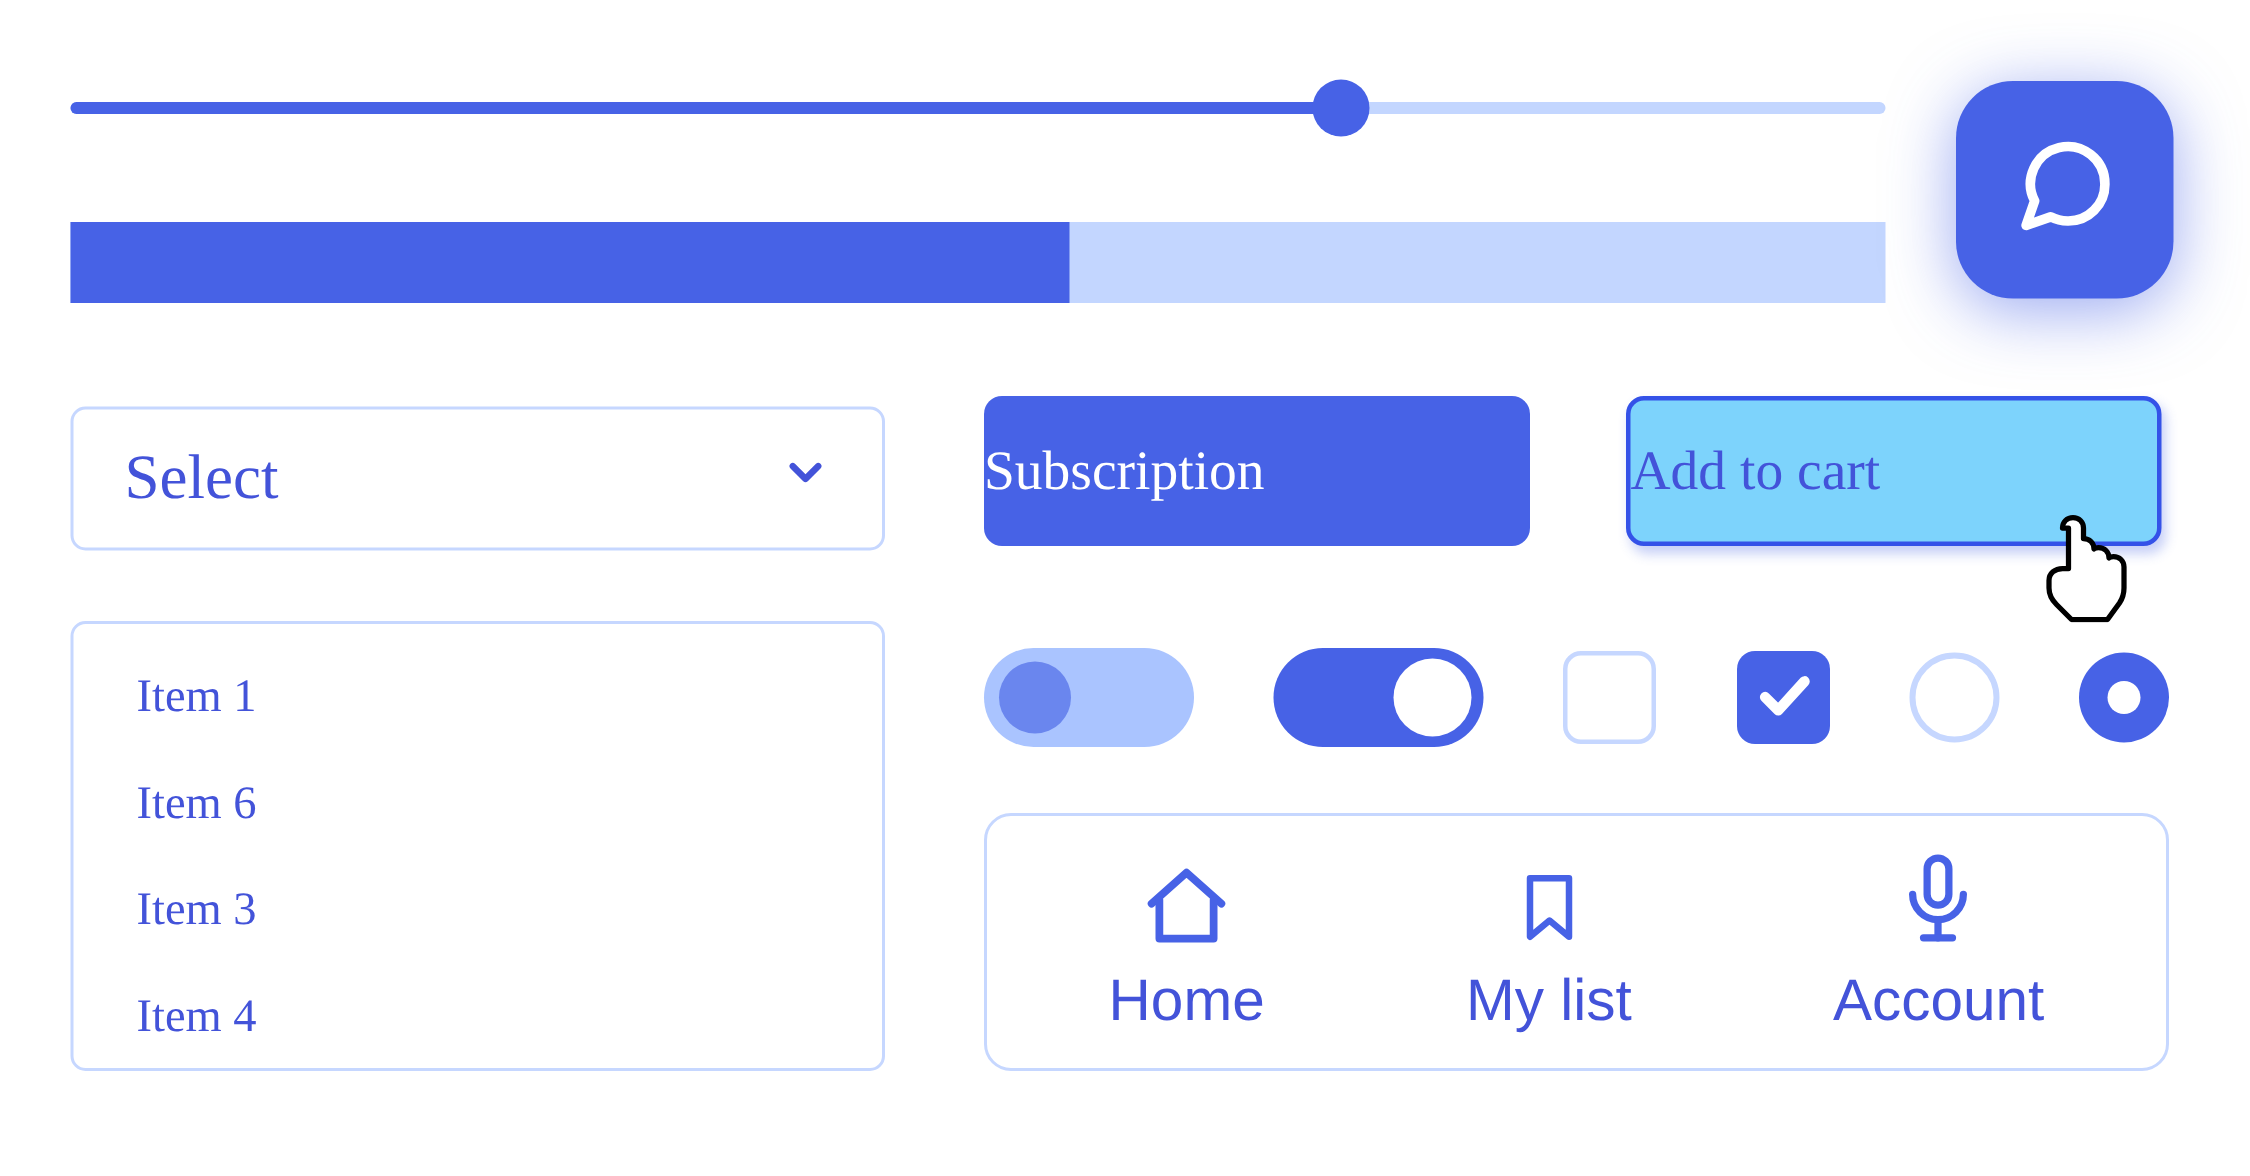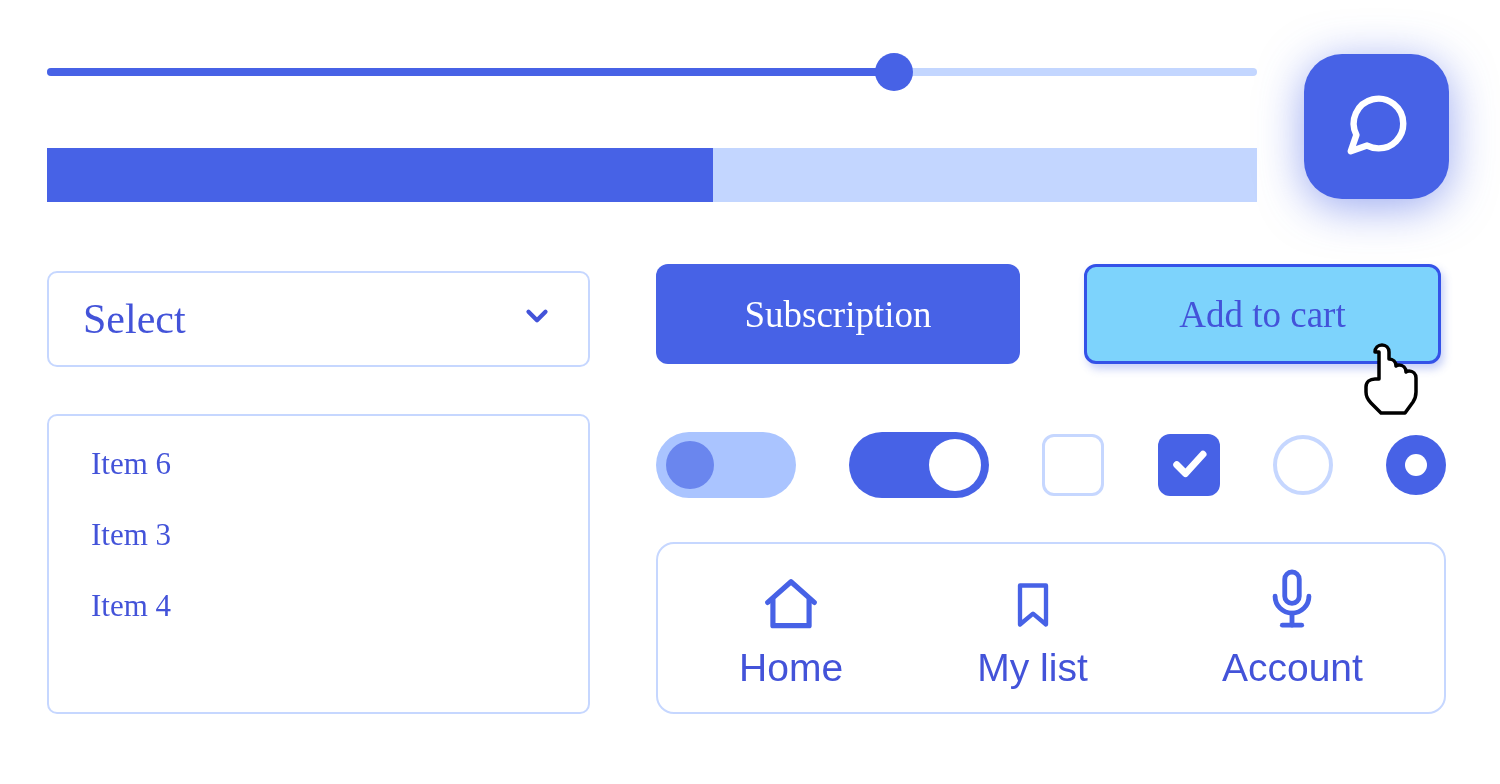--- a/index.html
+++ b/index.html
@@ -98,21 +98,21 @@
     display:flex; flex-direction:column;
     gap:35px;
     font-size:31px;
   }
 
   
   .btn{
     position:absolute;
     height:100px;
     border-radius:12px;
-    display:flex; align-items:center; justify-content:center;
+    display:flex; align-items:center; justify-content:flex-start;
     font-size:37px;
     font-family: var(--font);
   }
   .btn-primary{
     left:656px; top:264px; width:364px;
     background:var(--blue); color:#fff;
   }
   .btn-outline{
     left:1084px; top:264px; width:357px;
     background:#7dd3fc;
@@ -224,20 +224,21 @@
 <div class="select">
   <span>Select</span>
   <span>
     <svg width="34" height="34" viewBox="0 0 24 24" fill="none" stroke="#4353d9" stroke-width="3" stroke-linecap="round" stroke-linejoin="round">
       <polyline points="6 9 12 15 18 9"></polyline>
     </svg>
   </span>
 </div>
 
 <div class="list">
+  <div>Item 1</div>
   <div>Item 6</div>
   <div>Item 3</div>
   <div>Item 4</div>
 </div>
 
 <div class="btn btn-primary">
   <span>Subscription</span>
 </div>
 
 <div class="btn btn-outline">

